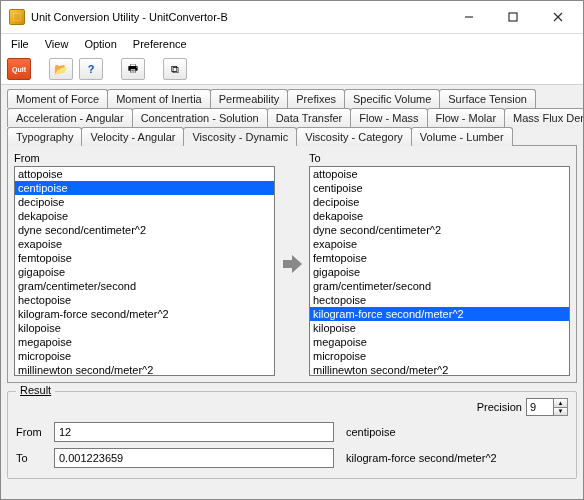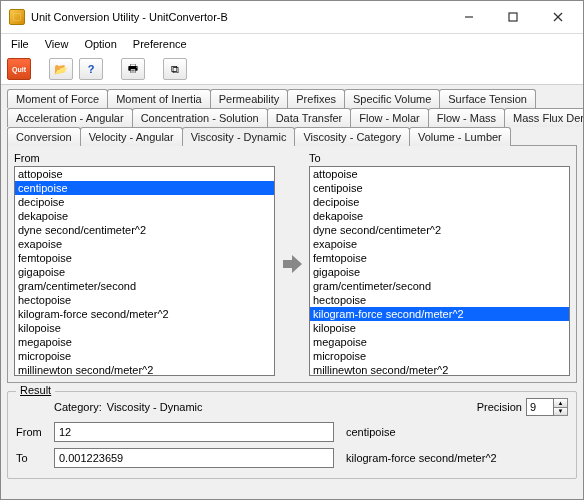--- a/index.html
+++ b/index.html
@@ -109,26 +109,26 @@
         <div class="tab">Moment of Inertia</div>
         <div class="tab">Permeability</div>
         <div class="tab">Prefixes</div>
         <div class="tab">Specific Volume</div>
         <div class="tab">Surface Tension</div>
       </div>
     <div class="tab-row" id="tab-row-2">
         <div class="tab">Acceleration - Angular</div>
         <div class="tab">Concentration - Solution</div>
         <div class="tab">Data Transfer</div>
+        <div class="tab">Flow - Mass</div>
         <div class="tab">Flow - Molar</div>
-        <div class="tab">Flow - Mass</div>
         <div class="tab">Mass Flux Density</div>
       </div>
     <div class="tab-row" id="tab-row-3">
-        <div class="tab">Conversion</div>
+        <div class="tab">Typography</div>
         <div class="tab">Velocity - Angular</div>
         <div class="tab active">Viscosity - Dynamic</div>
         <div class="tab">Viscosity - Category</div>
         <div class="tab">Volume - Lumber</div>
       </div>
   </div>
 
   <div class="tab-panel">
     <div class="list-area">
       <div class="list-col">
@@ -180,24 +180,20 @@
             </div>
         </div>
       </div>
     </div>
   </div>
 
   <div class="result-group">
     <div class="legend">Result</div>
 
     <div class="cat-line">
-      <div class="cat">
-        <span>Category:</span>
-        <span style="margin-left:2px;">Viscosity - Dynamic</span>
-      </div>
       <div class="spacer"></div>
       <span style="margin-right:4px;">Precision</span>
       <input class="prec-input" value="9" style="">
       <div class="spinner">
         <div>▲</div>
         <div>▼</div>
       </div>
     </div>
 
     <div class="result-row">

